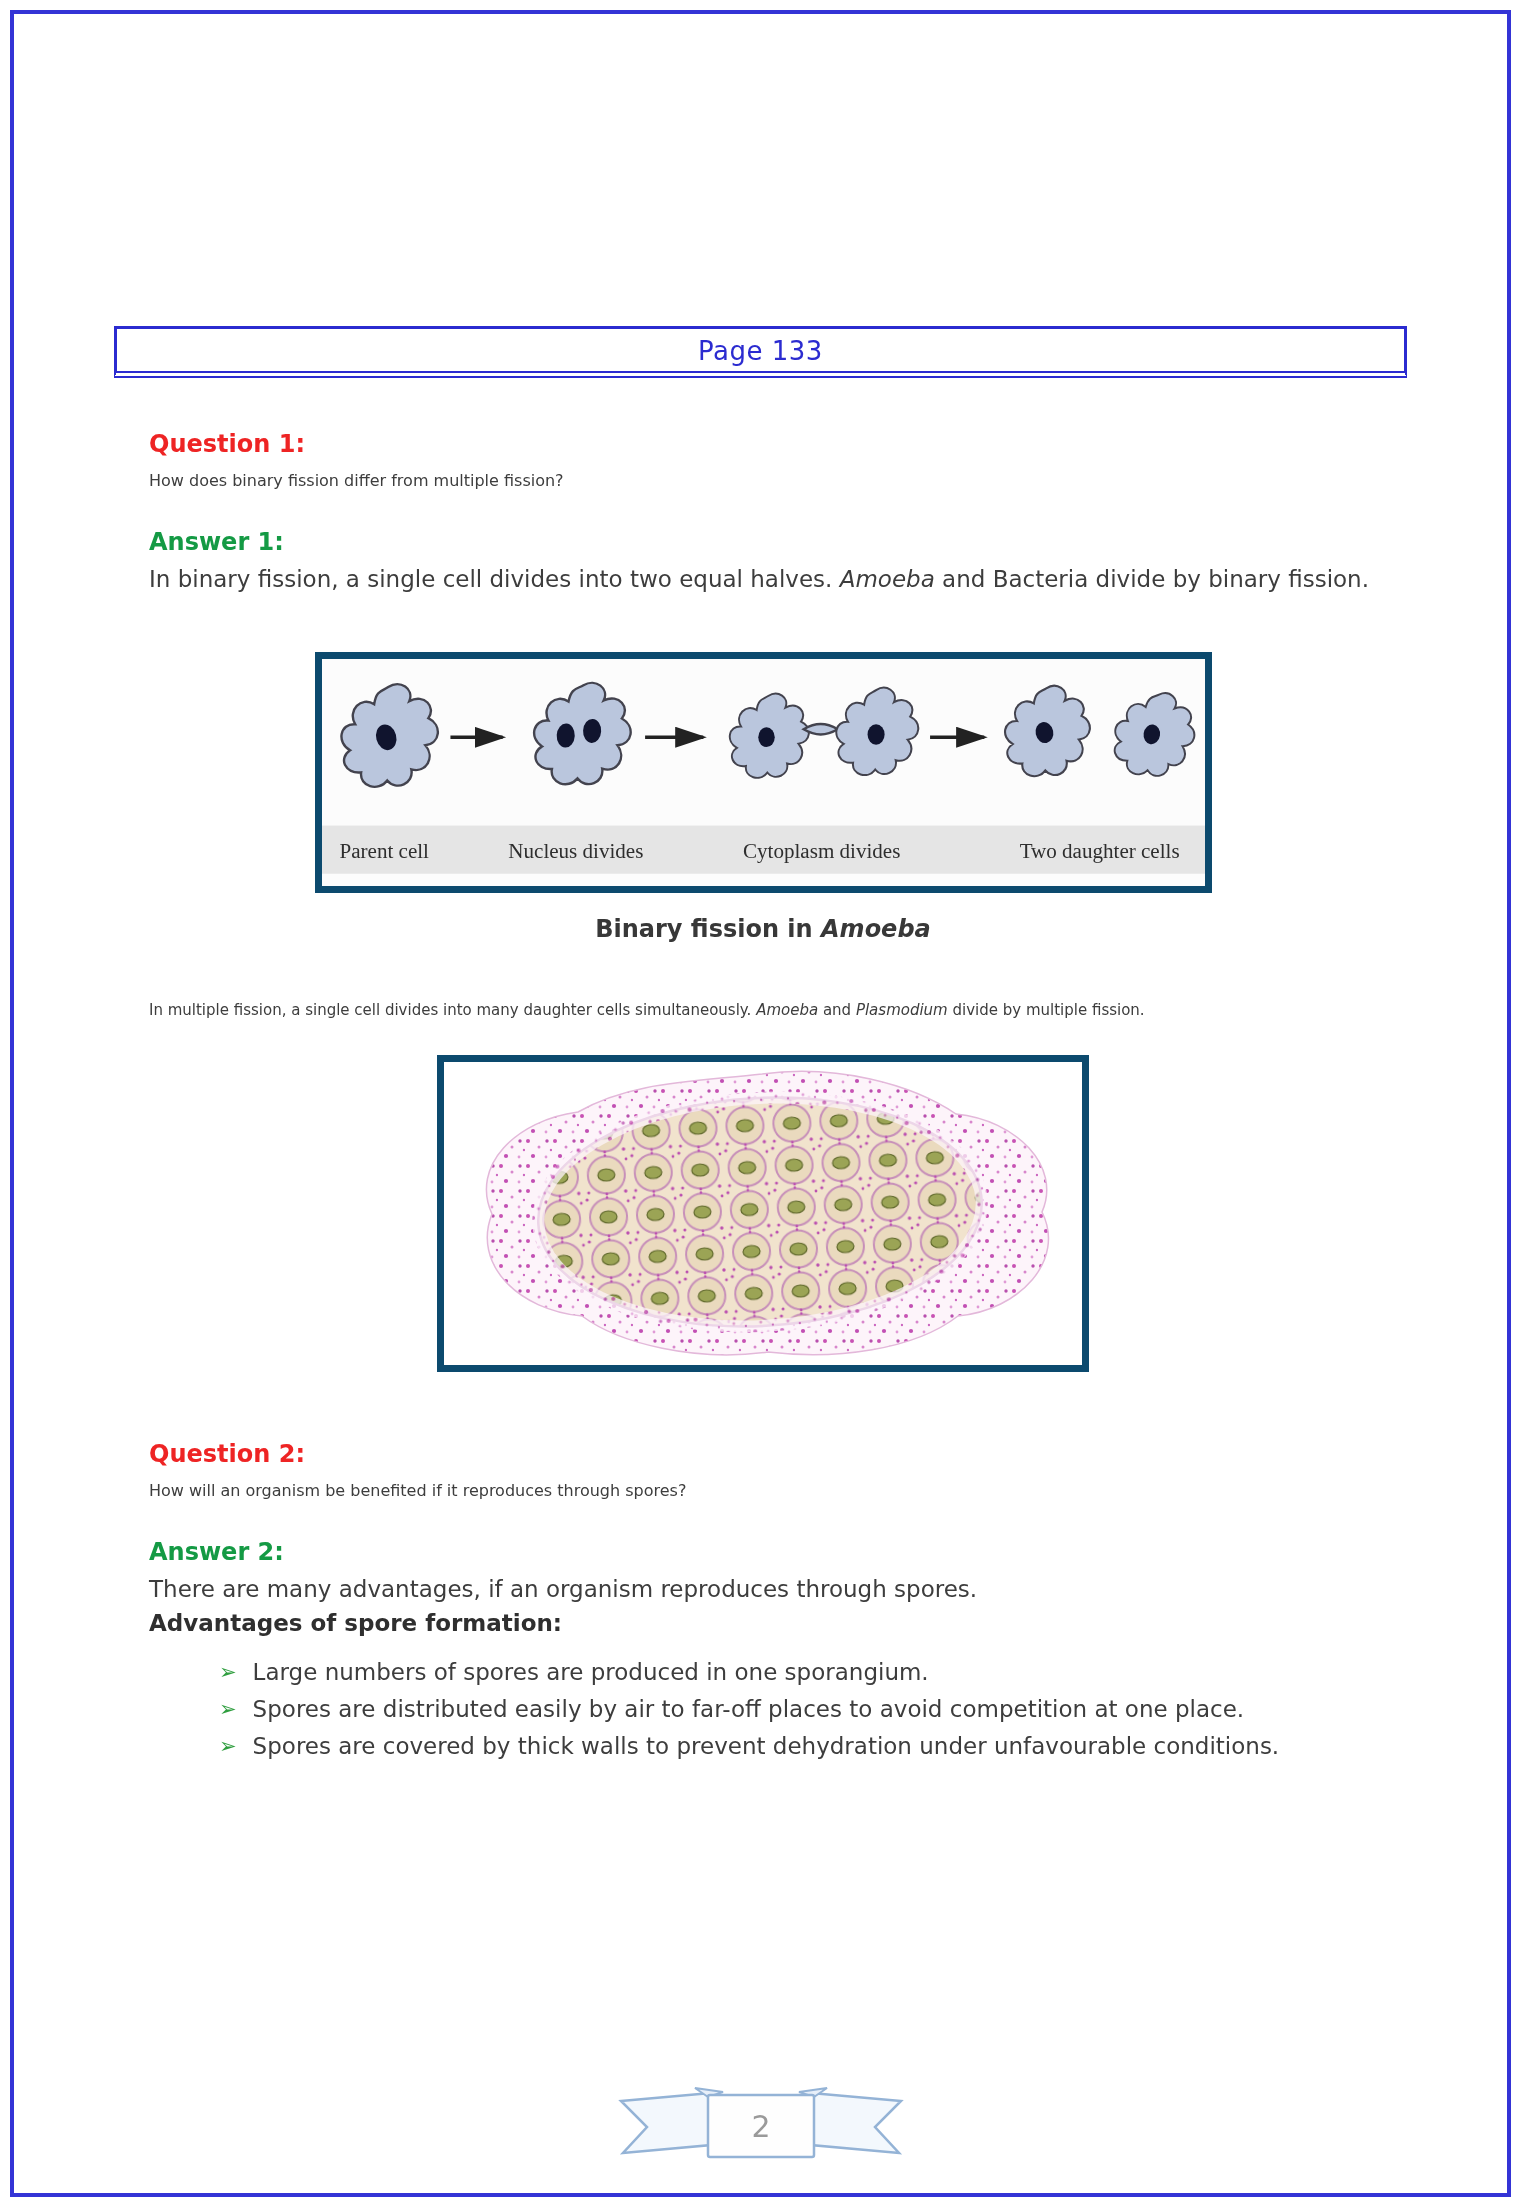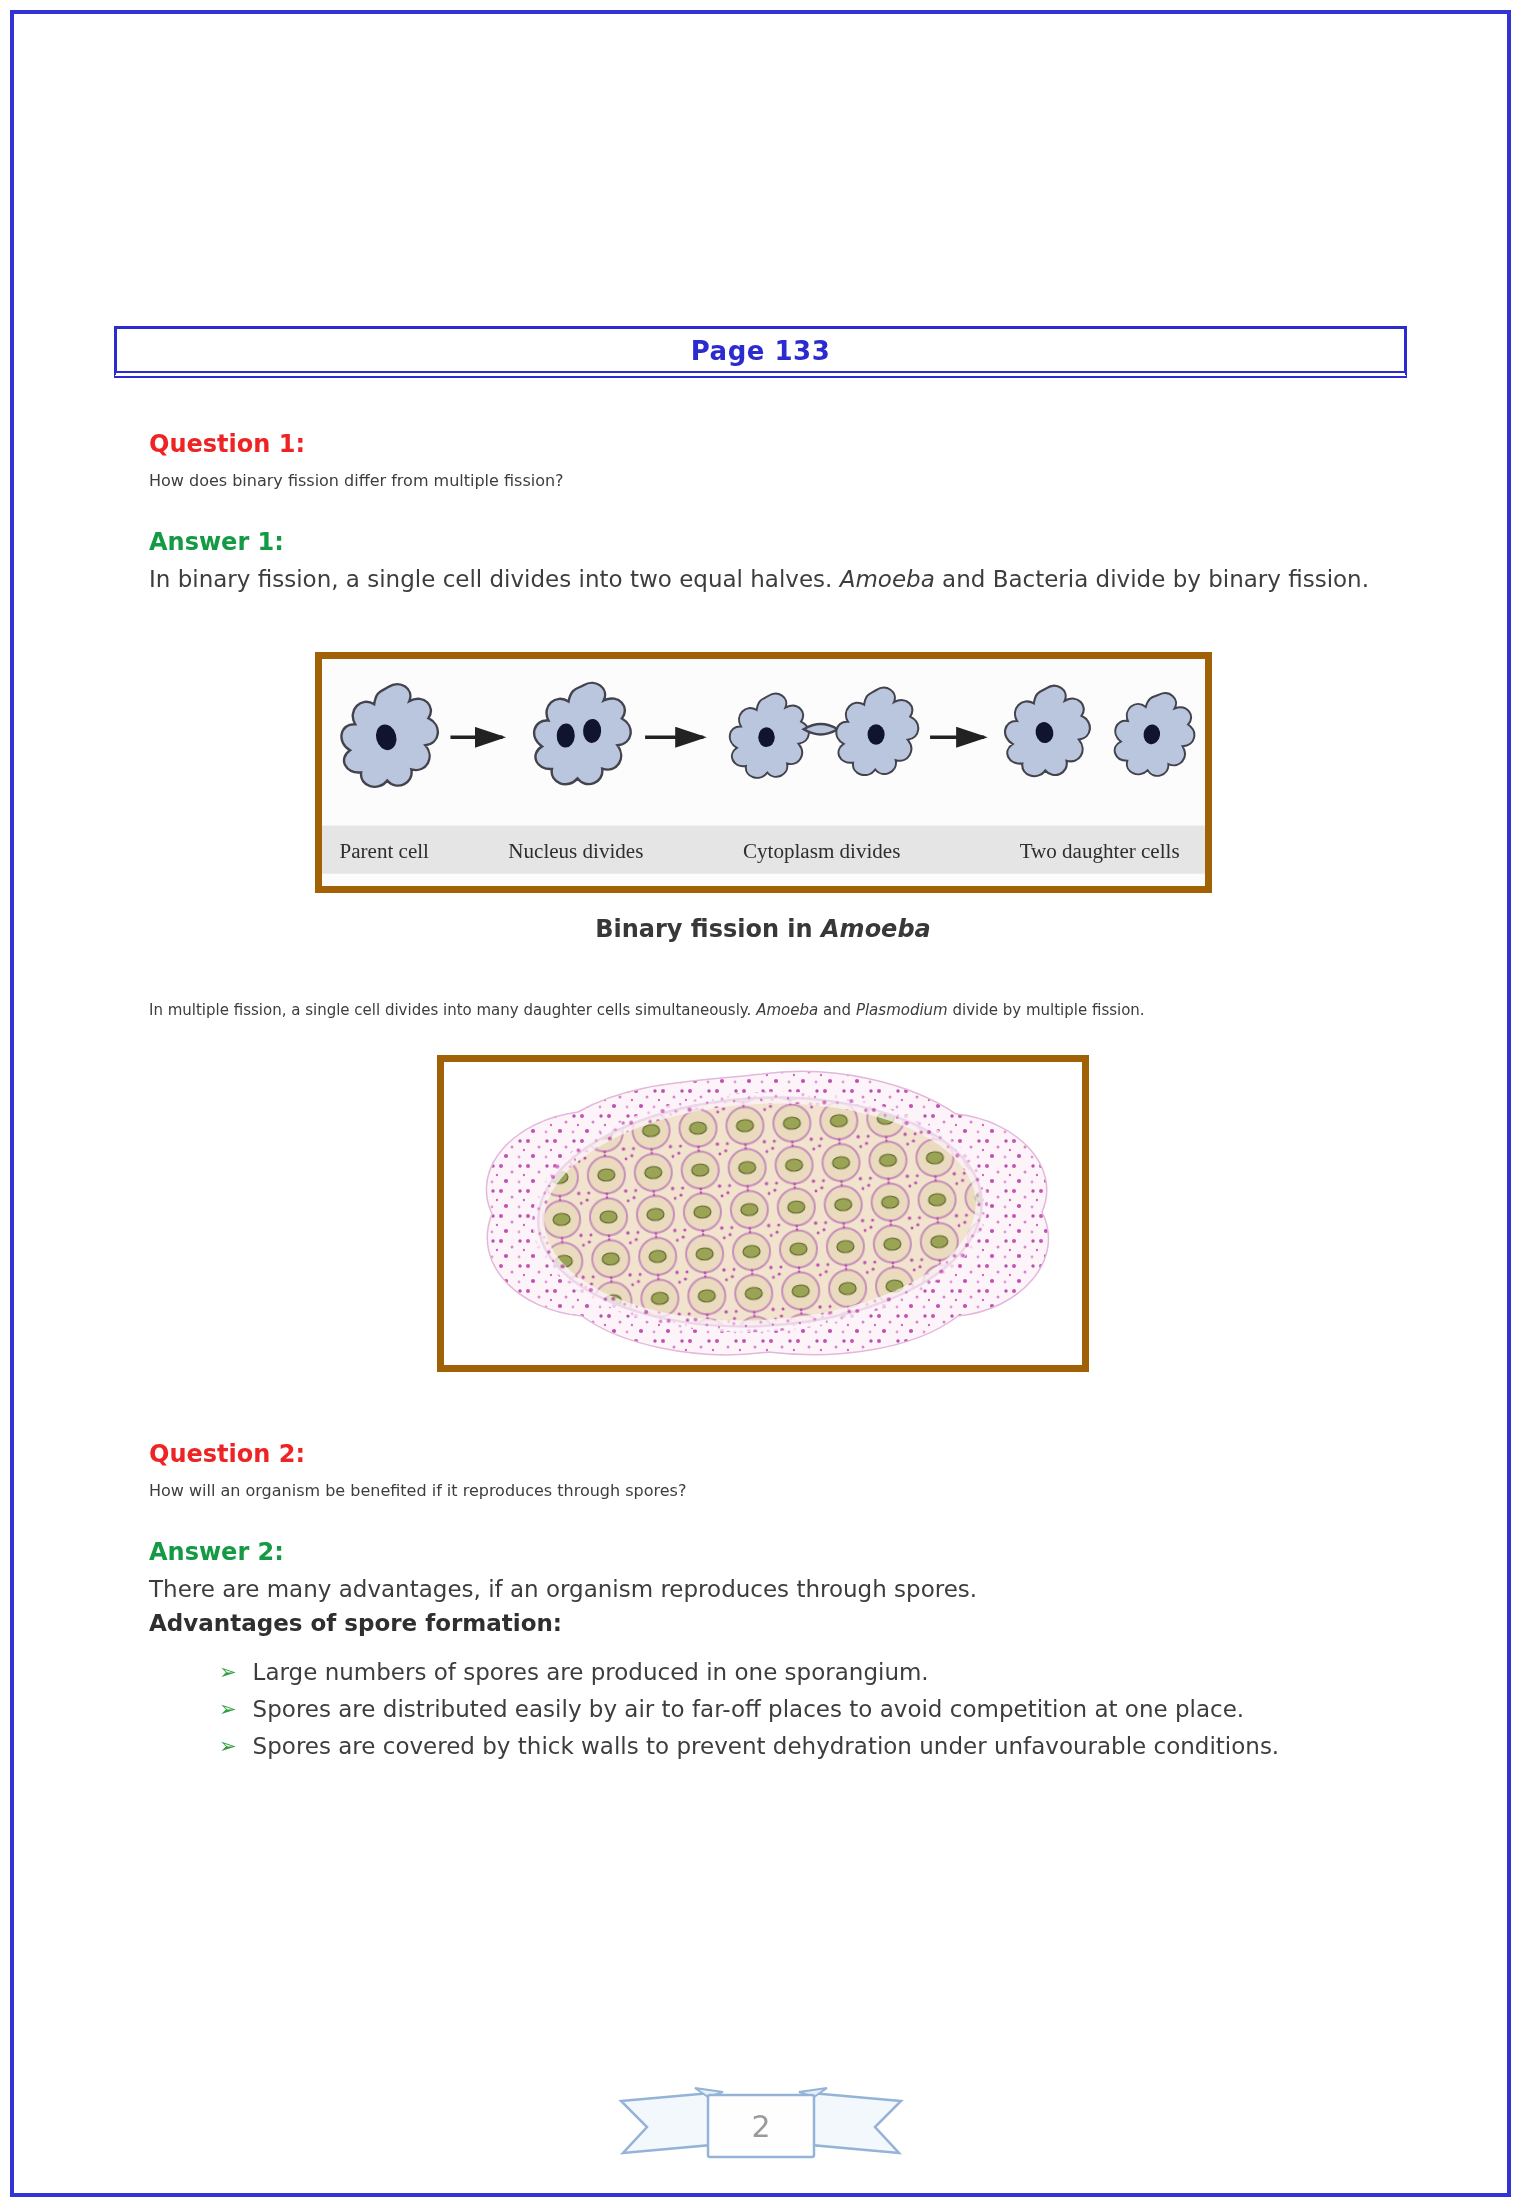--- a/index.html
+++ b/index.html
@@ -16,32 +16,32 @@
     overflow:hidden;
   }
   .header-box {
     margin:312px 100px 0 100px;
     border:3px solid #2b2bd0;
     border-bottom:7px double #2b2bd0;
     text-align:center;
     padding:7px 0 5px 0;
   }
   .header-box span {
-    color:#2b2bd0; font-weight:bold; font-size:26px; letter-spacing:.5px;
+    color:#2b2bd0; font-weight:normal; font-size:26px; letter-spacing:.5px;
   }
   .content { padding:0 130px 0 135px; }
 
   .q-label { margin-top:52px; font-size:24px; font-weight:bold; color:#ee2424; }
   .q-text  { margin-top:6px;  font-size:16px; line-height:34px; }
   .a-label { margin-top:30px; font-size:24px; font-weight:bold; color:#149a44; }
   .a-text  { margin-top:6px;  font-size:23px; line-height:34px; text-align:justify; }
   .a-text i, .q-text i { font-style:italic; }
 
   .figure {
-    border:7px solid #a16207; background:#fdfdfd;
+    border:7px solid #0c4a6e; background:#fdfdfd;
   }
   .figure svg { display:block; width:100%; height:auto; }
   .figure-binary   { width:897px; margin:56px auto 0 auto; }
   .figure-multiple { width:652px; margin:28px auto 0 auto; }
 
   .caption {
     text-align:center; font-weight:bold; font-size:24px; color:#383838;
     margin-top:22px;
   }
   .caption i { font-style:italic; }

